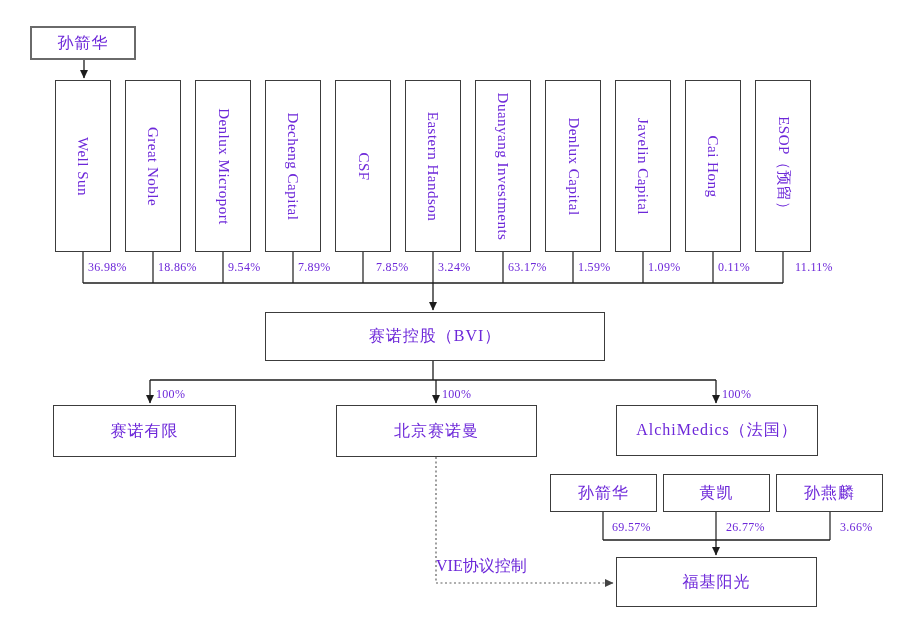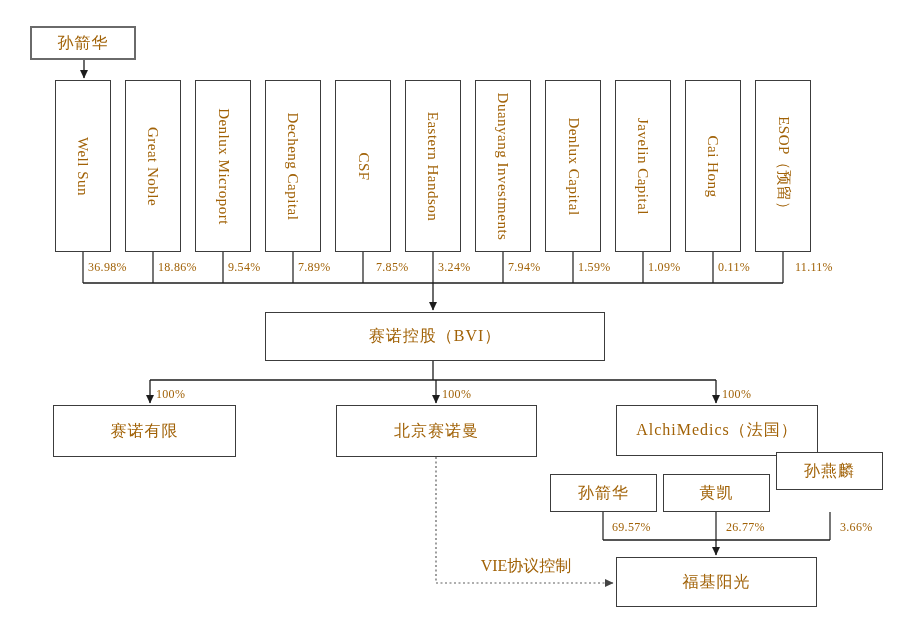--- a/index.html
+++ b/index.html
@@ -1,21 +1,21 @@
 <!DOCTYPE html>
 <html><head>
 <meta charset="utf-8">
 <style>
   html,body{margin:0;padding:0;background:#fff;}
   .canvas{
     position:relative;
     width:916px;height:634px;
     background:#ffffff;
     font-family:"Liberation Serif","DejaVu Serif",serif;
-    color:#a16207;
+    color:#6d28d9;
     overflow:hidden;
   }
   .wires{position:absolute;left:0;top:0;width:916px;height:634px;}
   .node{
     position:absolute;
     border:1px solid #3c3c3c;
     background:#fff;
     display:flex;align-items:center;justify-content:center;
     font-size:16px;
     box-sizing:border-box;
@@ -32,21 +32,20 @@
   .pct{
     position:absolute;
     font-size:12px;
     line-height:22px;
     white-space:nowrap;
     letter-spacing:0.3px;
   }
   .vielabel{
     position:absolute;
     left:436px;top:556px;width:180px;
-    text-align:center;
     font-size:16px;
     white-space:nowrap;
   }
 </style>
 </head>
 <body>
 
 <div class="canvas">
 
   <svg class="wires" width="916" height="634" viewBox="0 0 916 634">
@@ -141,21 +140,21 @@
   <div class="node vnode" style="left:755px">
       <span class="vtext">ESOP（预留）</span>
     </div>
 
   <div class="pct" style="left:88px;top:256px">36.98%</div>
   <div class="pct" style="left:158px;top:256px">18.86%</div>
   <div class="pct" style="left:228px;top:256px">9.54%</div>
   <div class="pct" style="left:298px;top:256px">7.89%</div>
   <div class="pct" style="left:376px;top:256px">7.85%</div>
   <div class="pct" style="left:438px;top:256px">3.24%</div>
-  <div class="pct" style="left:508px;top:256px">7.94%</div>
+  <div class="pct" style="left:508px;top:256px">63.17%</div>
   <div class="pct" style="left:578px;top:256px">1.59%</div>
   <div class="pct" style="left:648px;top:256px">1.09%</div>
   <div class="pct" style="left:718px;top:256px">0.11%</div>
   <div class="pct" style="left:795px;top:256px">11.11%</div>
 
   <div class="node" style="left:265px;top:312px;width:340px;height:49px;">
     <span>赛诺控股（BVI）</span>
   </div>
 
   <div class="pct" style="left:156px;top:383px">100%</div>
@@ -171,21 +170,21 @@
   <div class="node" style="left:616px;top:405px;width:202px;height:51px;">
     <span>AlchiMedics（法国）</span>
   </div>
 
   <div class="node" style="left:550px;top:474px;width:107px;height:38px;">
     <span>孙箭华</span>
   </div>
   <div class="node" style="left:663px;top:474px;width:107px;height:38px;">
     <span>黄凯</span>
   </div>
-  <div class="node" style="left:776px;top:452px;width:107px;height:38px;">
+  <div class="node" style="left:776px;top:474px;width:107px;height:38px;">
     <span>孙燕麟</span>
   </div>
 
   <div class="pct" style="left:612px;top:516px">69.57%</div>
   <div class="pct" style="left:726px;top:516px">26.77%</div>
   <div class="pct" style="left:840px;top:516px">3.66%</div>
 
   <div class="vielabel">VIE协议控制</div>
 
   <div class="node" style="left:616px;top:557px;width:201px;height:50px;">

